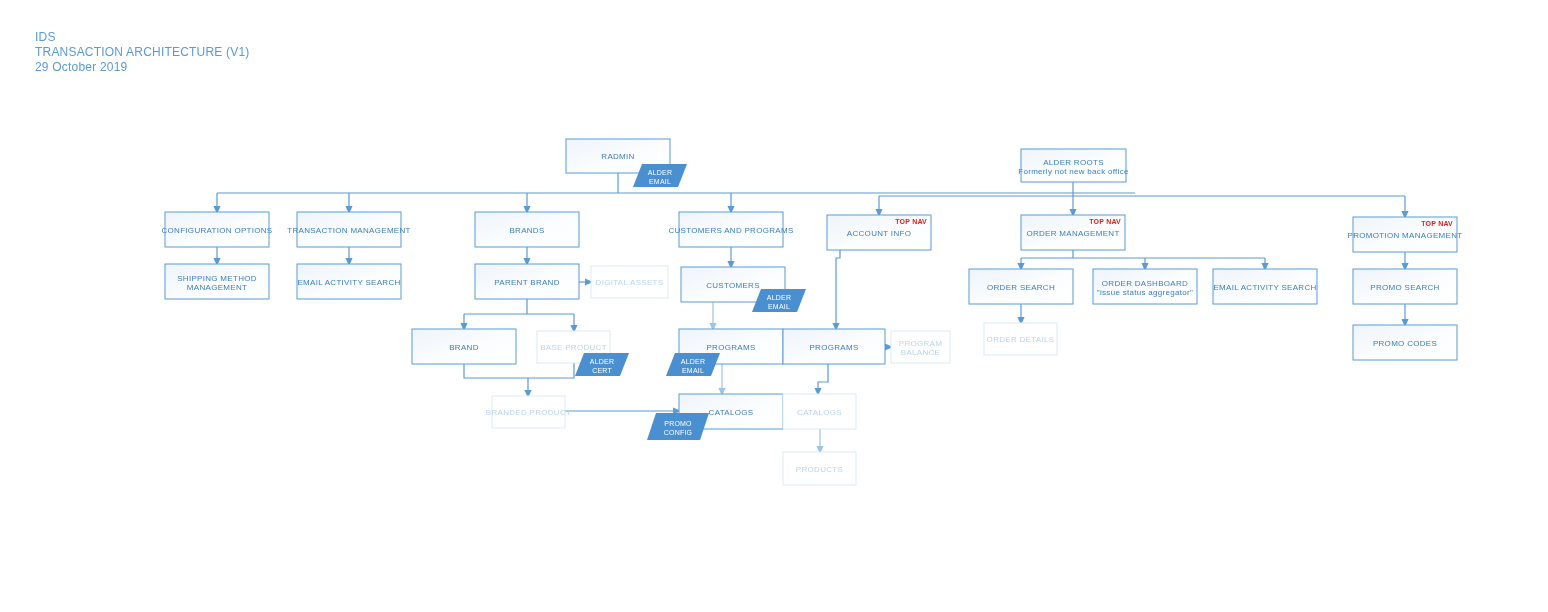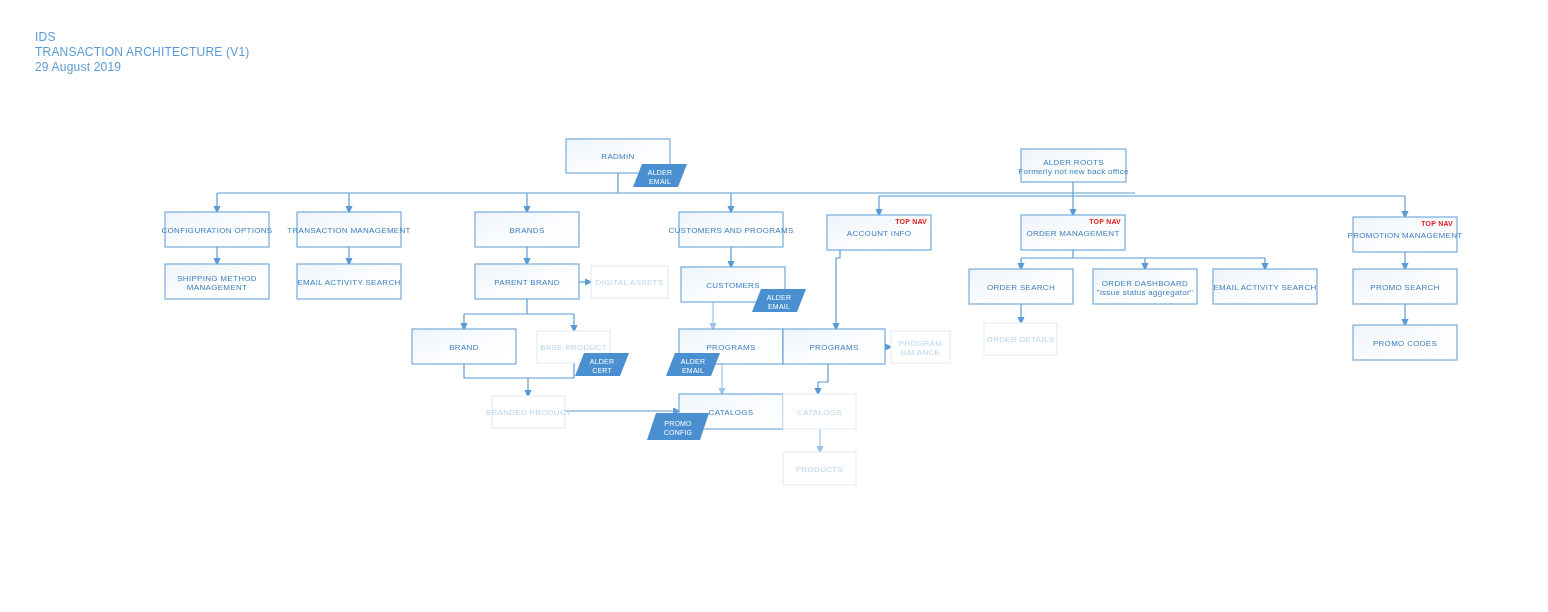--- a/index.html
+++ b/index.html
@@ -94,21 +94,21 @@
   }
 </style>
 </head>
 <body>
 
 <div id="diagram-root">
 
   <div class="title-block">
     <div>IDS</div>
     <div>TRANSACTION ARCHITECTURE (V1)</div>
-    <div>29 August 2019</div>
+    <div>29 October 2019</div>
   </div>
 
   <svg id="ia-canvas" viewBox="0 0 1548 612">
     <defs>
       <linearGradient id="boxgrad" x1="0" y1="0" x2="1" y2="1">
         <stop offset="0%" stop-color="#eef4fb"></stop>
         <stop offset="55%" stop-color="#fbfdfe"></stop>
         <stop offset="100%" stop-color="#ffffff"></stop>
       </linearGradient>
       <marker id="arrow" markerWidth="8" markerHeight="8" refX="3.4" refY="3" orient="auto">

